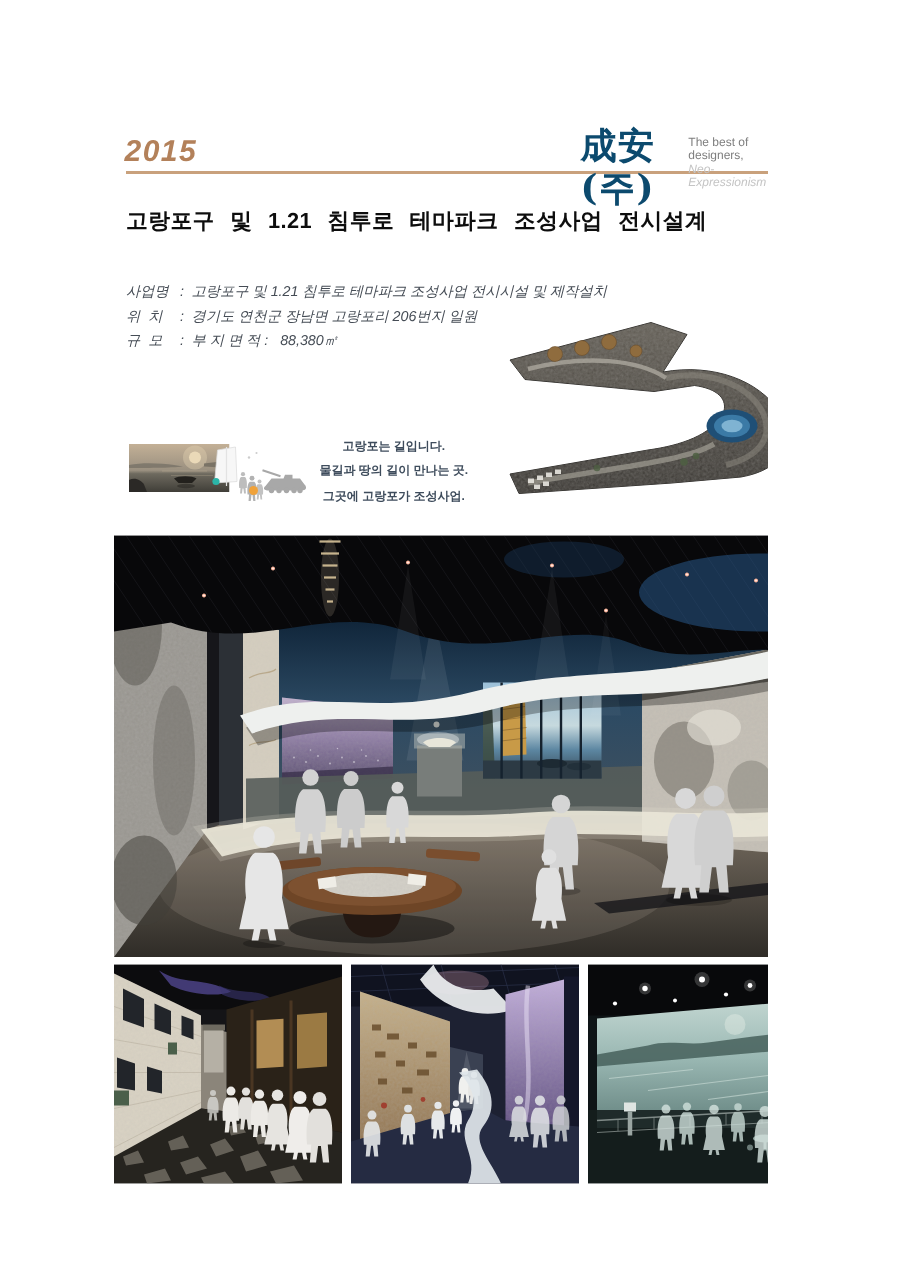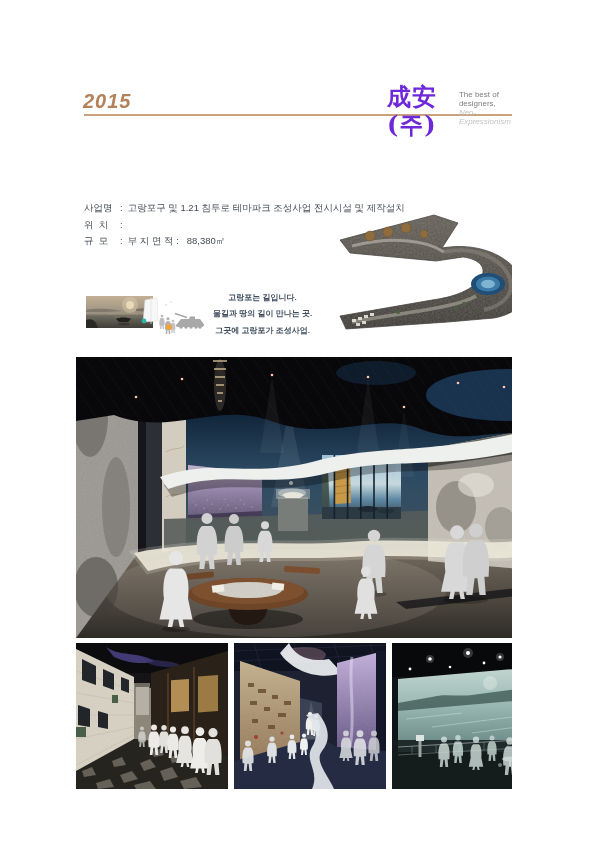--- a/index.html
+++ b/index.html
@@ -6,31 +6,31 @@
   .page{position:relative;width:512px;height:849px;background:#ffffff;overflow:hidden;
         font-family:"Liberation Sans",sans-serif;}
   .abs{position:absolute;}
 
   
   .year{left:83px;top:90px;font-size:20px;font-style:italic;font-weight:600;
         color:#b3815a;letter-spacing:1px;font-family:"Liberation Sans",sans-serif;}
   .header-rule{left:84px;top:114px;width:468px;height:2px;background:#c9a17c;}
   .logo-block{left:387px;top:83px;display:flex;align-items:flex-start;}
   .logo-text{font-family:"DejaVu Serif","Liberation Serif",serif;font-size:24px;
-             font-weight:600;color:#6d28d9;line-height:28px;letter-spacing:1px;}
+             font-weight:600;color:#0c4a6e;line-height:28px;letter-spacing:1px;}
   .tagline{margin:7px 0 0 5px;line-height:9px;}
   .tagline .t1{font-size:8px;font-weight:normal;color:#7e7e7e;}
   .tagline .t2{font-size:8px;color:#c4c4c4;font-style:italic;}
 
   
   .page-title{left:84px;top:138px;font-size:14.5px;font-weight:bold;color:#0d0d0d;
               letter-spacing:0.3px;word-spacing:6px;}
 
   
-  .details{left:84px;top:200px;font-size:9.5px;color:#454c55;}
+  .details{left:84px;top:187px;font-size:9.5px;color:#454c55;font-style:italic;}
   .detail-row{display:flex;line-height:16.5px;}
   .detail-label{display:inline-block;width:34px;white-space:pre;}
   .detail-colon{margin:0 5px 0 2px;}
   .detail-value{white-space:pre;text-align:center;}
   .detail-row.indent{margin-left:41px;}
 
   
   .intro-text{left:213px;top:290px;font-size:8px;font-weight:bold;color:#3e4c5c;text-align:center;}
   .intro-text p{margin:0;line-height:16.3px;}
 
@@ -62,30 +62,32 @@
   <div class="abs year">2015</div>
   <div class="abs header-rule"></div>
   <div class="abs logo-block">
     <span class="logo-text">成安(주)</span>
     <span class="tagline">
       <span class="t1" style="display:block">The best of designers,</span>
       <span class="t2" style="display:block">Neo-Expressionism</span>
     </span>
   </div>
 
+  <div class="abs page-title">고랑포구 및 1.21 침투로 테마파크 조성사업 전시설계</div>
 
   <div class="abs details">
     <div class="detail-row">
       <span class="detail-label">사업명</span>
         <span class="detail-colon">:</span>
       <span class="detail-value">고랑포구 및 1.21 침투로 테마파크 조성사업 전시시설 및 제작설치</span>
     </div>
     <div class="detail-row">
       <span class="detail-label">위  치</span>
         <span class="detail-colon">:</span>
+      <span class="detail-value">경기도 연천군 장남면 고랑포리 206번지 일원</span>
     </div>
     <div class="detail-row">
       <span class="detail-label">규  모</span>
         <span class="detail-colon">:</span>
       <span class="detail-value">부 지 면 적 :   88,380㎡</span>
     </div>
   </div>
 
   <svg class="abs" style="left:336px;top:212px" width="208" height="120" viewBox="0 0 208 120" aria-label="bird's-eye rendering of U-shaped theme-park exhibition master plan">
     <defs>

